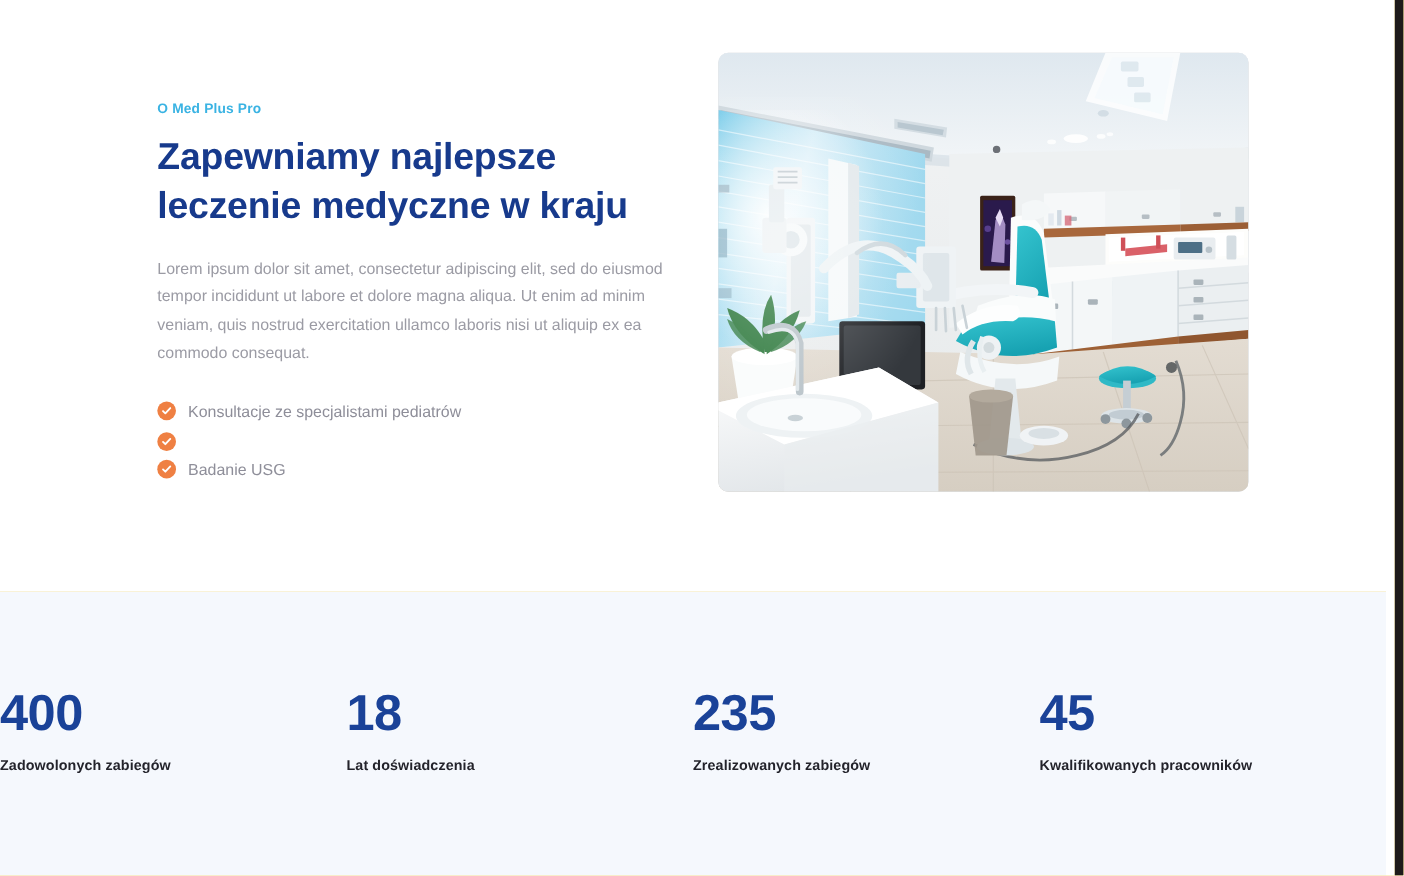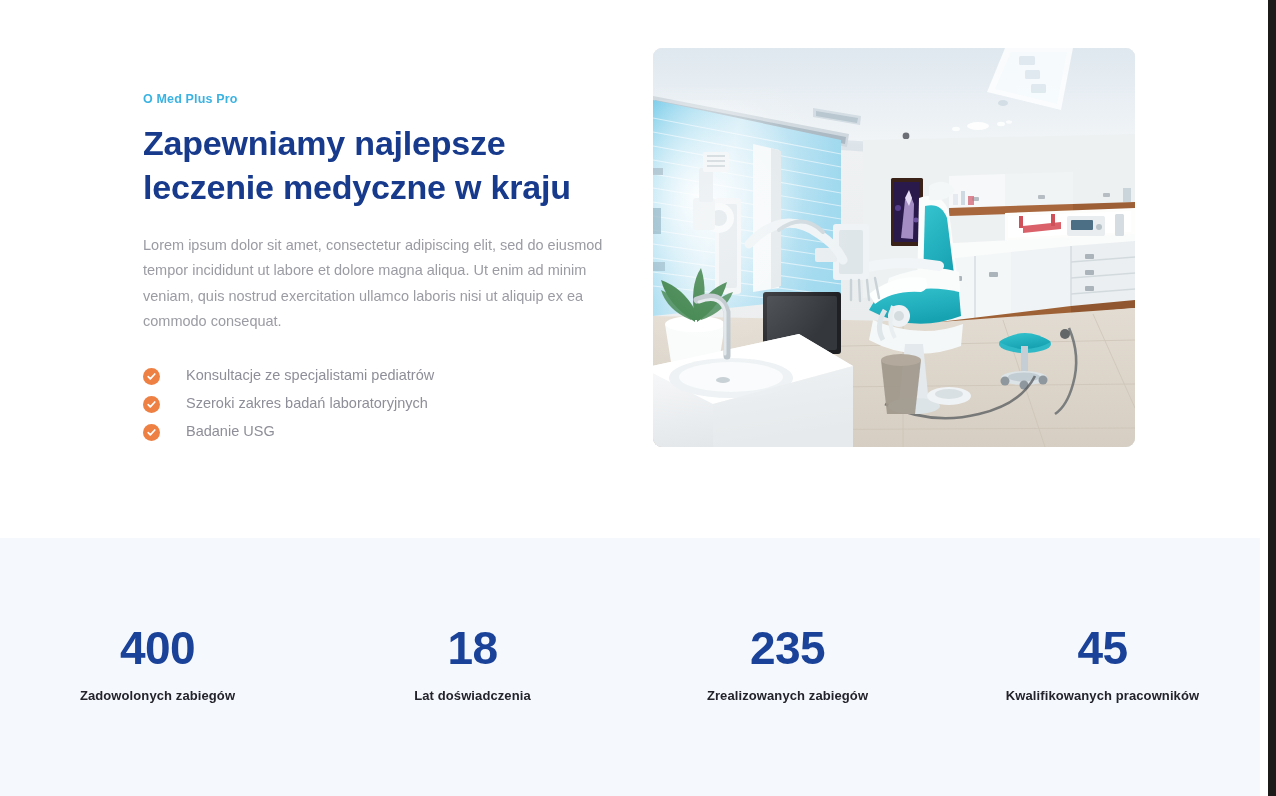--- a/index.html
+++ b/index.html
@@ -77,22 +77,22 @@
     line-height: 1.75;
     color: #9b9ba4;
     max-width: 475px;
     margin-bottom: 30px;
   }
 
   .feature-list { list-style: none; }
 
   .feature-item {
     display: flex;
-    align-items: flex-end;
-    gap: 26px;
+    align-items: flex-start;
+    gap: 11px;
     margin-bottom: 8px;
   }
 
   .check-icon {
     flex: 0 0 auto;
     width: 17px;
     height: 17px;
     border-radius: 50%;
     background: #ef8043;
     display: flex;
@@ -133,21 +133,21 @@
   .stats-row {
     position: absolute;
     top: 86px;
     left: 0;
     width: 1260px;
     display: flex;
   }
 
   .stat-cell {
     flex: 1 1 0;
-    text-align: center;
+    text-align: left;
   }
 
   .stat-value {
     font-size: 46px;
     font-weight: bold;
     color: #1a4298;
     line-height: 1.05;
     letter-spacing: -0.5px;
     margin-bottom: 16px;
   }
@@ -183,21 +183,20 @@
           </span>
           <span class="feature-label">Konsultacje ze specjalistami pediatrów</span>
         </li>
 
         <li class="feature-item">
           <span class="check-icon">
             <svg width="11" height="11" viewBox="0 0 11 11">
               <path d="M2.2 5.7 L4.3 7.8 L8.8 3.0" fill="none" stroke="#ffffff" stroke-width="1.7" stroke-linecap="round" stroke-linejoin="round"></path>
             </svg>
           </span>
-          <span class="feature-label">Szeroki zakres badań laboratoryjnych</span>
         </li>
 
         <li class="feature-item">
           <span class="check-icon">
             <svg width="11" height="11" viewBox="0 0 11 11">
               <path d="M2.2 5.7 L4.3 7.8 L8.8 3.0" fill="none" stroke="#ffffff" stroke-width="1.7" stroke-linecap="round" stroke-linejoin="round"></path>
             </svg>
           </span>
           <span class="feature-label">Badanie USG</span>
         </li>

